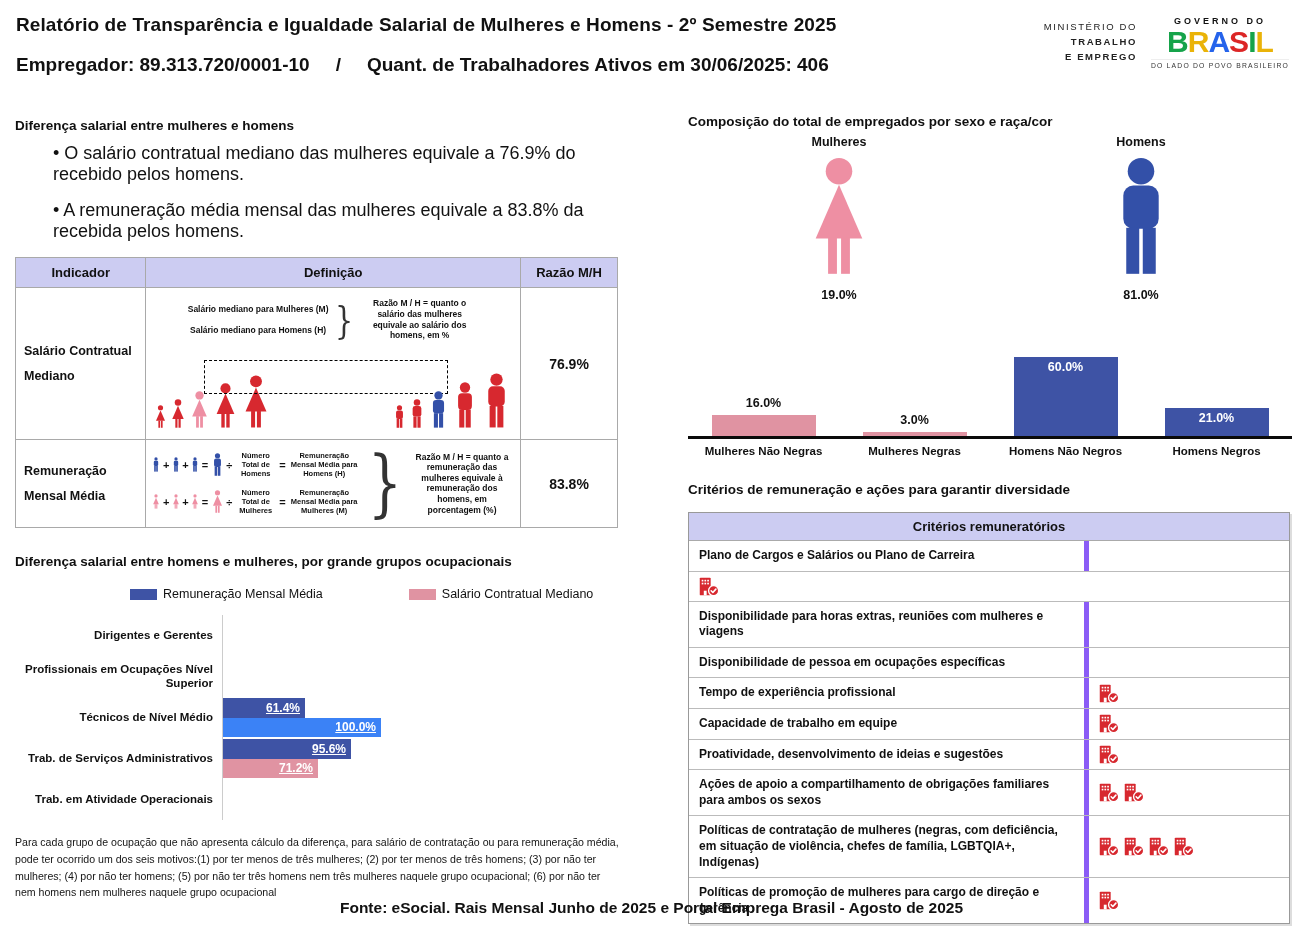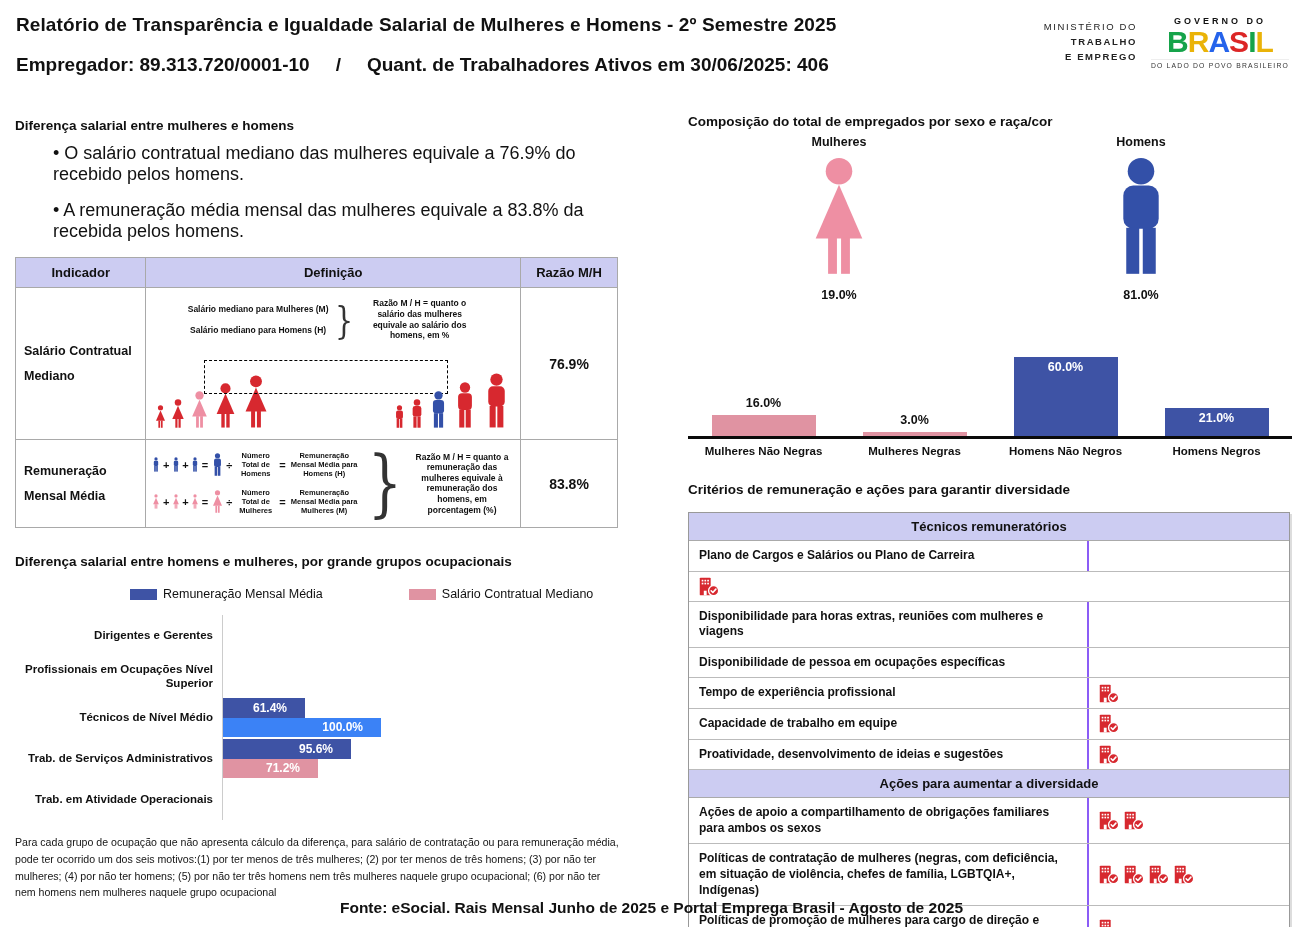--- a/index.html
+++ b/index.html
@@ -55,21 +55,21 @@
   .sec2{margin-top:26px;}
   .sub2{font-size:12px;margin-top:16px;line-height:2.55;width:640px;}
   .legend{display:flex;gap:86px;margin:18px 0 14px 115px;font-size:12.5px;}
   .legend .it{display:flex;align-items:center;gap:6px;}
   .sw{width:27px;height:11px;display:inline-block;}
 
   .occ-row{display:flex;align-items:center;height:41px;}
   .occ-label{width:198px;text-align:right;padding-right:9px;font-size:11.5px;font-weight:bold;line-height:1.2;}
   .occ-plot{flex:1;height:100%;border-left:1px solid #ccc;display:flex;flex-direction:column;justify-content:center;}
   .hbar{height:19.5px;position:relative;}
-  .hbar span{position:absolute;right:18px;top:50%;transform:translateY(-50%);color:#fff;font-size:12px;font-weight:bold;}
+  .hbar span{position:absolute;right:5px;top:50%;transform:translateY(-50%);color:#fff;font-size:12px;font-weight:bold;text-decoration:underline;}
 
   .footnote{font-size:10.6px;line-height:16.8px;margin-top:14px;width:604px;color:#141414;}
 
   
   .colR{position:absolute;left:688px;top:114px;width:604px;}
   .persons{display:flex;justify-content:space-around;margin-top:6px;}
   .person-slot{text-align:center;width:220px;}
   .person-slot .lbl{font-size:12.5px;font-weight:bold;margin-bottom:8px;}
   .person-slot .pct{font-size:12.5px;font-weight:bold;margin-top:9px;}
 
@@ -81,21 +81,21 @@
   .vbar .vout{position:absolute;bottom:calc(100% + 5px);left:0;width:100%;text-align:center;color:#111;font-size:12.5px;font-weight:bold;}
   .comp-cats{display:flex;margin-top:6px;}
   .comp-cats div{flex:1;text-align:center;font-size:11.5px;font-weight:bold;}
 
   .crit{margin-top:25px;}
   .crit-table{border:1px solid #999;margin-top:15px;width:602px;box-sizing:border-box;
               box-shadow:2px 2px 0 #ddd;}
   .crit-head{background:#ccccf2;text-align:center;font-size:13px;font-weight:bold;padding:6px 4px;border-bottom:1px solid #aaa;}
   .crit-row{display:flex;border-bottom:1px solid #bbb;}
   .crit-row:last-child{border-bottom:none;}
-  .crit-label{width:400px;padding:7px 10px;font-size:12px;font-weight:bold;border-right:2px solid #8b5cf6;line-height:1.3;box-sizing:border-box;}
+  .crit-label{width:400px;padding:7px 10px;font-size:12px;font-weight:bold;border-right:5px solid #8b5cf6;line-height:1.3;box-sizing:border-box;}
   .crit-icons{flex:1;display:flex;align-items:center;gap:3px;padding:4px 9px;}
 
   .fonte{position:absolute;left:0;top:899px;width:100%;text-align:center;font-size:15.5px;font-weight:bold;}
 </style>
 </head>
 <body>
 
 <div class="page">
 
   <div class="hdr">
@@ -396,21 +396,21 @@
           <div>Mulheres Não Negras</div>
           <div>Mulheres Negras</div>
           <div>Homens Não Negros</div>
           <div>Homens Negros</div>
         </div>
     </div>
 
     <div class="crit">
       <div class="sec-h">Critérios de remuneração e ações para garantir diversidade</div>
       <div class="crit-table" id="criteria-table">
-          <div class="crit-head">Técnicos remuneratórios</div>
+          <div class="crit-head">Critérios remuneratórios</div>
           <div class="crit-row">
             <div class="crit-label">Plano de Cargos e Salários ou Plano de Carreira</div>
                        <div class="crit-icons"></div>
           </div>
           <div class="crit-row">
                        <div class="crit-icons">
               <svg width="22" height="21" viewBox="0 0 26 25" xmlns="http://www.w3.org/2000/svg">
     <rect x="2" y="2" width="13" height="21" rx="1" fill="#D7282F"></rect>
     <g fill="#fff">
       <rect x="4.3" y="4.5" width="2" height="2"></rect>
@@ -484,21 +484,20 @@
       <rect x="4.3" y="8" width="2" height="2"></rect>
                   <rect x="7.6" y="8" width="2" height="2"></rect>
                   <rect x="10.9" y="8" width="2" height="2"></rect>
       <rect x="6.8" y="17.5" width="3.4" height="5.5"></rect>
     </g>
     <circle cx="18.5" cy="17.5" r="6" fill="#D7282F" stroke="#fff" stroke-width="1.6"></circle>
     <path d="M15.6 17.6 l2 2 l3.6 -4" stroke="#fff" stroke-width="1.9" fill="none" stroke-linecap="round" stroke-linejoin="round"></path>
   </svg>
             </div>
           </div>
-          <div class="crit-head">Ações para aumentar a diversidade</div>
           <div class="crit-row">
             <div class="crit-label">Ações de apoio a compartilhamento de obrigações familiares para ambos os sexos</div>
                        <div class="crit-icons">
               <svg width="22" height="21" viewBox="0 0 26 25" xmlns="http://www.w3.org/2000/svg">
     <rect x="2" y="2" width="13" height="21" rx="1" fill="#D7282F"></rect>
     <g fill="#fff">
       <rect x="4.3" y="4.5" width="2" height="2"></rect>
                   <rect x="7.6" y="4.5" width="2" height="2"></rect>
                   <rect x="10.9" y="4.5" width="2" height="2"></rect>
       <rect x="4.3" y="8" width="2" height="2"></rect>

